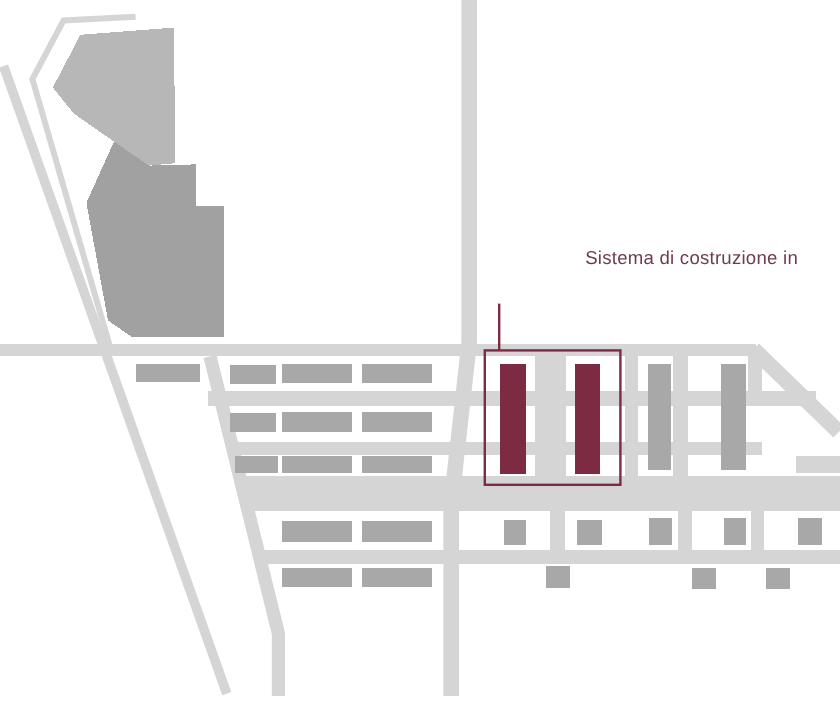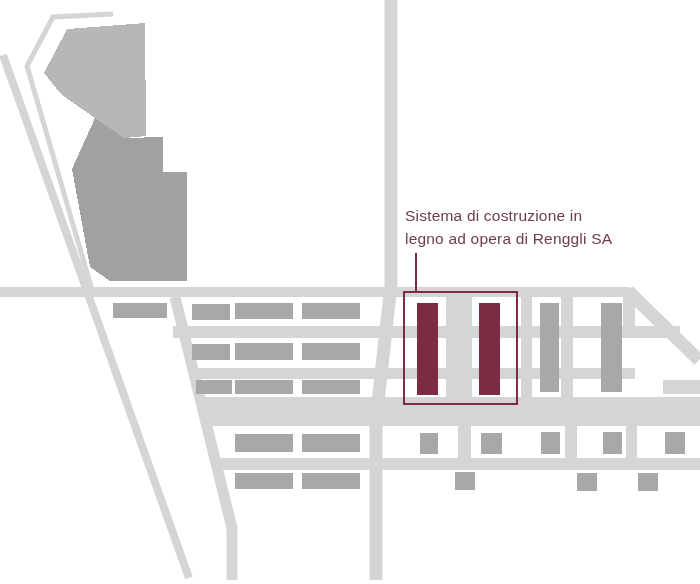--- a/index.html
+++ b/index.html
@@ -7,20 +7,21 @@
     padding: 0;
     background: #ffffff;
   }
   #stage {
     position: relative;
     width: 700px;
     height: 584px;
     background: var(--bg, #ffffff);
     overflow: hidden;
     font-family: "Liberation Sans", "DejaVu Sans", sans-serif;
+    text-align: right;
   }
   #map-svg {
     position: absolute;
     left: 0;
     top: 0;
     display: block;
   }
   .road  { fill: var(--road, #d5d5d5); }
   .road-stroke { stroke: var(--road, #d5d5d5); fill: none; }
   .bld   { fill: var(--building, #a8a8a8); }
@@ -119,16 +120,15 @@
     </g>
 
     <g shape-rendering="auto">
       <rect class="hl-line" x="404" y="292" width="113" height="112" stroke-width="2"></rect>
       <line class="hl-line" x1="416" y1="253" x2="416" y2="292" stroke-width="2"></line>
     </g>
   </svg>
 
   <div id="annotation-label">
     <div>Sistema di costruzione in</div>
-    <div>legno ad opera di Renggli SA</div>
   </div>
 
 </div>
 
 </body></html>

